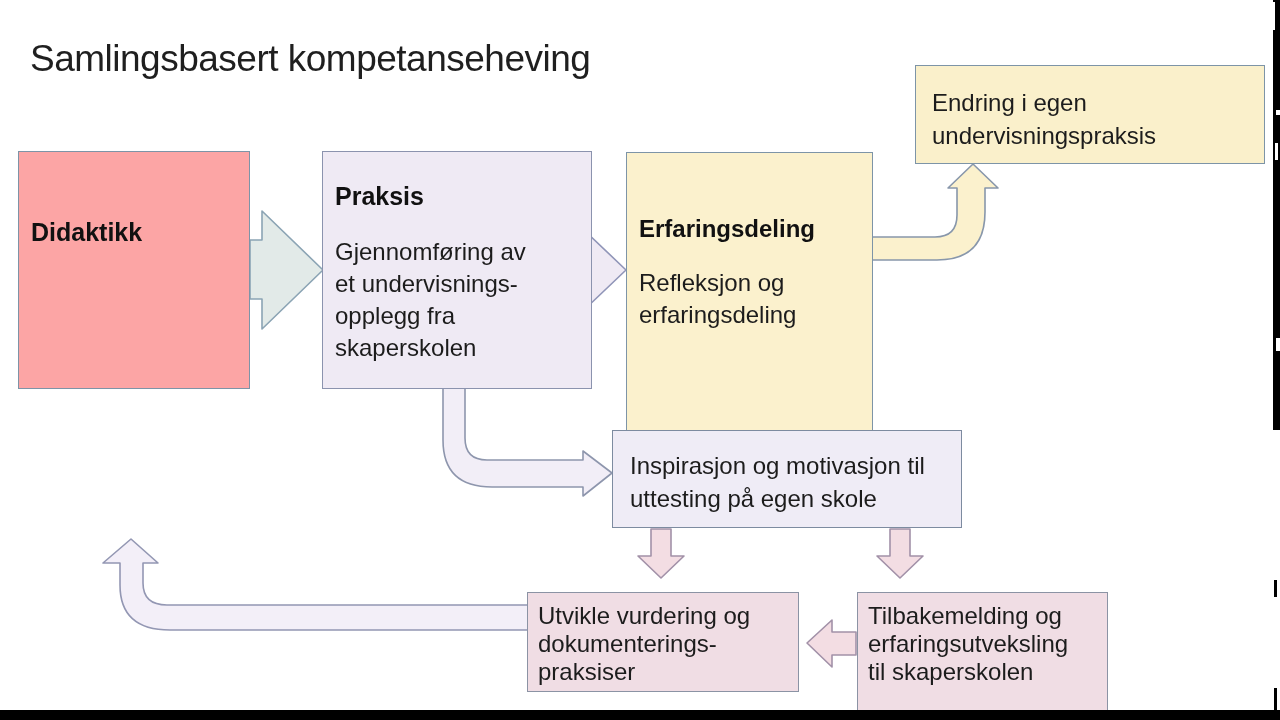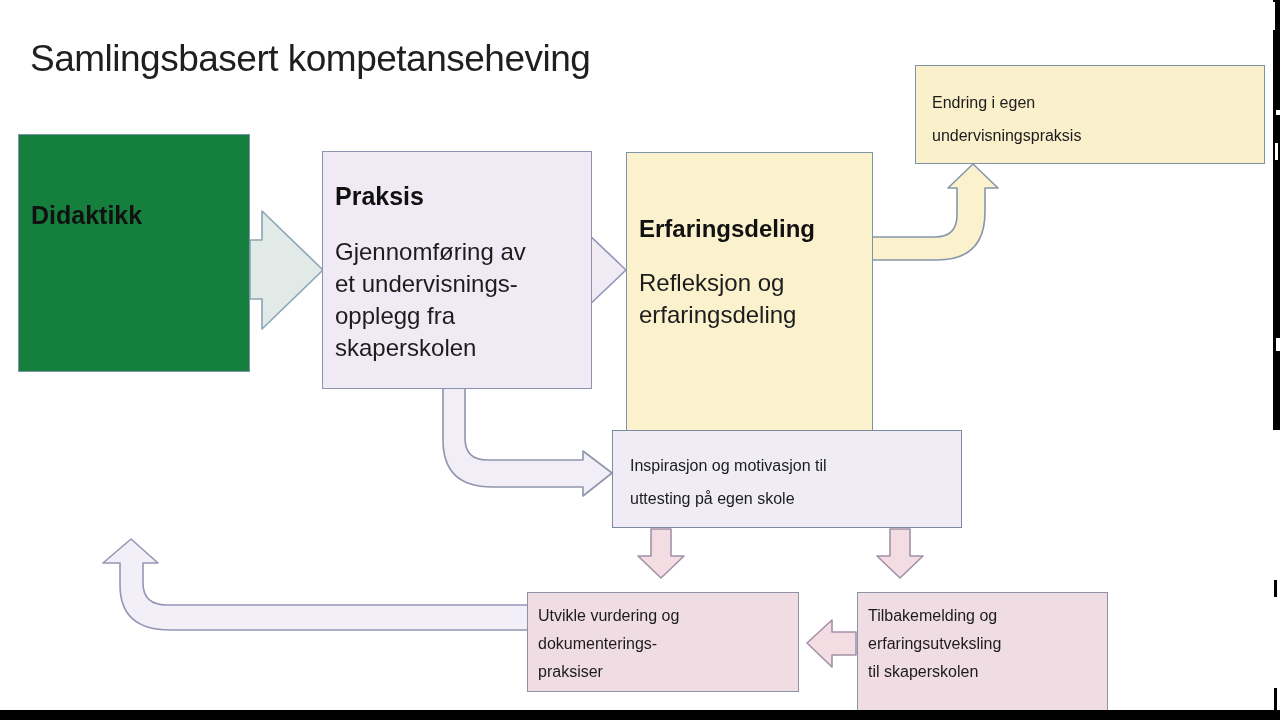--- a/index.html
+++ b/index.html
@@ -6,37 +6,37 @@
   .stage{
     position:relative;width:1280px;height:720px;overflow:hidden;background:#ffffff;
     font-family:"Liberation Sans", sans-serif;color:#1c1c1c;
   }
   .title{
     position:absolute;left:30px;top:38px;margin:0;
     font-size:37px;font-weight:400;letter-spacing:-0.5px;color:#1f1f1f;
   }
   .arrow-layer{position:absolute;left:0;top:0;width:1280px;height:720px;z-index:1;}
   .box{position:absolute;z-index:2;box-sizing:border-box;border:1.5px solid #7d94a7;}
-  .box-didaktikk{left:18px;top:134px;width:232px;height:238px;background:#15803d;}
+  .box-didaktikk{left:18px;top:151px;width:232px;height:238px;background:#fca5a5;}
   .box-praksis{left:322px;top:151px;width:270px;height:238px;background:#efeaf4;border-color:#8b93ae;}
   .box-erfaringsdeling{left:626px;top:152px;width:247px;height:279px;background:#fbf1cd;}
   .box-endring{left:915px;top:65px;width:350px;height:99px;background:#faf0cb;}
   .box-inspirasjon{left:612px;top:430px;width:350px;height:98px;background:#efecf6;border-color:#7d8ba0;}
   .box-utvikle{left:527px;top:592px;width:272px;height:100px;background:#f0dde4;border-color:#8b93a4;}
   .box-tilbakemelding{left:857px;top:592px;width:251px;height:124px;background:#f0dde4;border-color:#8b93a4;}
   .box-heading{display:block;font-size:25px;font-weight:700;color:#111;line-height:32px;margin:0 0 0 12px;}
   .box-body{display:block;font-size:24px;line-height:32px;margin:0 0 0 12px;}
   .pre{white-space:pre-line;}
   .box-didaktikk .box-heading{margin-top:64px;}
   .box-didaktikk .box-body{margin-top:23px;}
   .box-praksis .box-heading{margin-top:28px;}
   .box-praksis .box-body{margin-top:24px;}
   .box-erfaringsdeling .box-heading{margin-top:60px;font-size:24px;}
   .box-erfaringsdeling .box-body{margin-top:22px;}
-  .plain-text{font-size:16px;line-height:33px;}
+  .plain-text{font-size:24px;line-height:33px;}
   .box-endring .plain-text{margin:20px 0 0 16px;}
   .box-inspirasjon .plain-text{margin:18px 0 0 17px;}
   .box-utvikle .plain-text,.box-tilbakemelding .plain-text{margin:9px 0 0 10px;line-height:28px;}
   
   .right-bar{position:absolute;left:1273px;top:0;width:7px;height:430px;background:#000;z-index:3;}
   .bottom-bar{position:absolute;left:0;top:710px;width:1280px;height:10px;background:#000;z-index:3;}
   .frag{position:absolute;z-index:4;}
   .frag-white{background:#fff;}
   .frag-black{background:#000;}
 </style>

